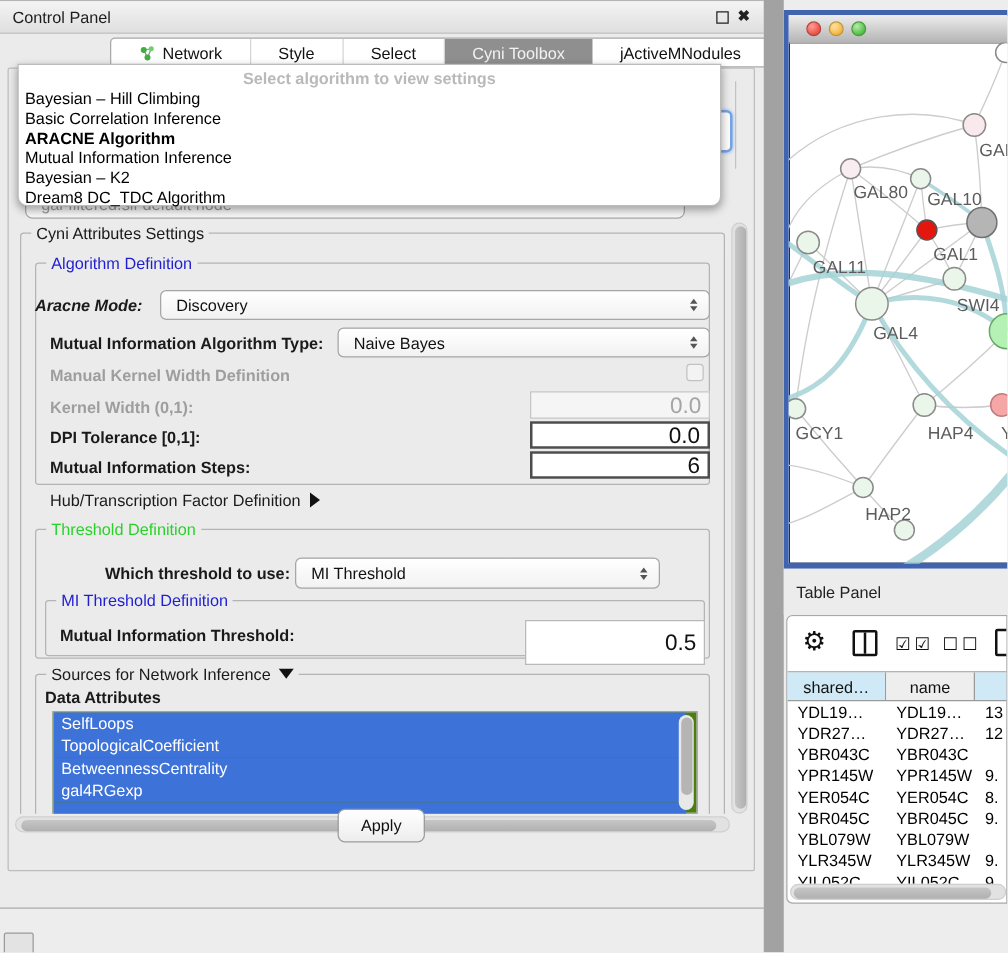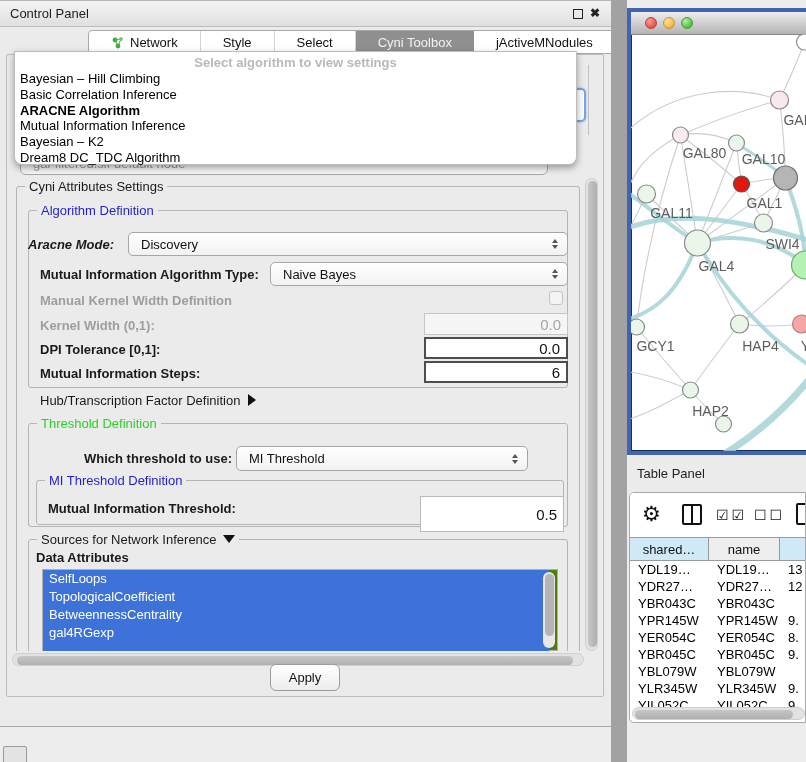--- a/index.html
+++ b/index.html
@@ -57,35 +57,35 @@
   .lbl.dis{color:#9e9e9e;}
   .plain{font-size:13px;color:#1a1a1a;white-space:nowrap;}
 
   .combo{background:linear-gradient(#ffffff,#f2f2f2);border:1px solid #a6a6a6;border-radius:5px;box-sizing:border-box;display:flex;align-items:center;}
   .combo .val{font-size:13px;color:#111;padding-left:12px;flex:1;}
   .spin{width:16px;display:flex;flex-direction:column;align-items:center;justify-content:center;gap:2px;margin-right:4px;}
   .spin i{width:0;height:0;border-left:3.5px solid transparent;border-right:3.5px solid transparent;}
   .spin .up{border-bottom:4px solid #555;}
   .spin .dn{border-top:4px solid #555;}
 
-  .field{background:#fff;border:1px solid #b9b9b9;box-sizing:border-box;font-size:15px;color:#111;text-align:right;padding:0 6px;display:flex;align-items:center;justify-content:flex-end;}
+  .field{background:#fff;border:1px solid #b9b9b9;box-sizing:border-box;font-size:18px;color:#111;text-align:right;padding:0 6px;display:flex;align-items:center;justify-content:flex-end;}
   .field.dark{border:2px solid #4d4d4d;}
   .field.dis{background:#f5f5f5;color:#a5a5a5;border:1px solid #c6c6c6;}
 
   .chk{width:14px;height:14px;border:1px solid #c2c2c2;border-radius:3px;background:#f3f3f3;box-sizing:border-box;}
 
   .tri-right{display:inline-block;width:0;height:0;border-top:6px solid transparent;border-bottom:6px solid transparent;border-left:8px solid #111;margin-left:8px;vertical-align:-1px;}
   .tri-down{display:inline-block;width:0;height:0;border-left:6px solid transparent;border-right:6px solid transparent;border-top:8px solid #111;margin-left:6px;vertical-align:1px;}
 
   #attr-list{background:#4d7c0f;border:1px solid #b0b0b0;box-sizing:border-box;}
   .attr-item{height:18px;line-height:18px;background:#3d72d9;color:#fff;font-size:13px;padding-left:6px;white-space:nowrap;}
   #attr-scroll{position:absolute;right:2px;top:2px;width:12px;height:76px;background:#e8e8e8;border-radius:6px;}
   #attr-thumb{position:absolute;left:1.5px;top:2px;width:9px;height:62px;background:#b5b5b5;border-radius:5px;}
 
-  #apply-btn{left:270px;top:663px;width:68px;height:25px;background:linear-gradient(#ffffff,#ededed);border:1px solid #9c9c9c;border-radius:6px;font-size:13px;color:#111;display:flex;align-items:center;justify-content:center;}
+  #apply-btn{left:270px;top:646px;width:68px;height:25px;background:linear-gradient(#ffffff,#ededed);border:1px solid #9c9c9c;border-radius:6px;font-size:13px;color:#111;display:flex;align-items:center;justify-content:center;}
 
   
   #desk-strip{left:611px;top:0;width:16px;height:762px;background:#a2a2a2;}
 
   #net-window{left:627px;top:8px;width:190px;height:447px;border:4px solid #4064ae;box-sizing:border-box;background:#fff;box-shadow:inset 0 0 0 1px #1c2f63;}
   #net-titlebar{left:0;top:0;width:100%;height:22px;background:linear-gradient(#ededed,#b4b4b4);border-bottom:1px solid #8a8a8a;}
   .light{top:5px;width:12px;height:12px;border-radius:50%;box-sizing:border-box;}
   #light-red{left:14px;background:radial-gradient(circle at 35% 30%,#ff9e96,#ee5b50 60%,#c8423a);border:1px solid #b8433c;}
   #light-yellow{left:32px;background:radial-gradient(circle at 35% 30%,#ffe2a0,#f5bd4f 60%,#d49a33);border:1px solid #c49636;}
   #light-green{left:50px;background:radial-gradient(circle at 35% 30%,#b4eea6,#61c555 60%,#3f9c35);border:1px solid #43a038;}

